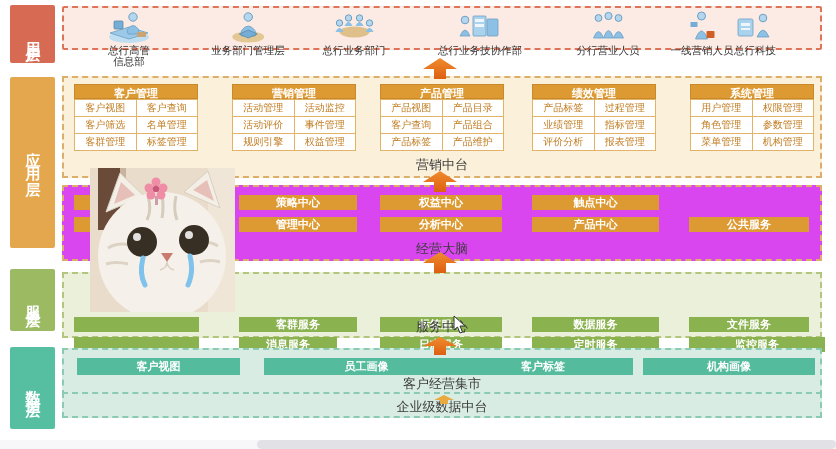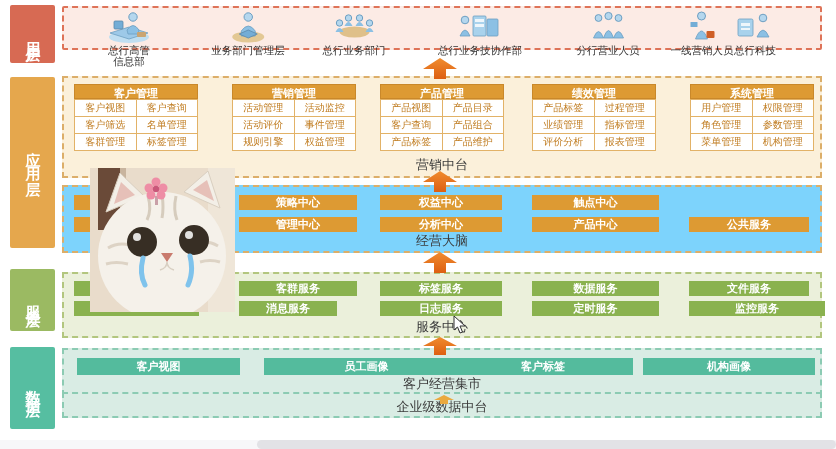--- a/index.html
+++ b/index.html
@@ -10,42 +10,42 @@
           display:flex;align-items:center;justify-content:center;border-radius:2px;
           writing-mode:vertical-lr;text-orientation:upright;}
   .llabel.red{background:#d76a53;letter-spacing:3px;}
   .llabel.orange{background:#e5a74d;letter-spacing:16px;}
   .llabel.green{background:#9bba62;letter-spacing:4px;}
   .llabel.teal{background:#56bea1;letter-spacing:7px;}
   
   .box{position:absolute;left:62px;width:760px;box-sizing:border-box;}
   .user-box{top:6px;height:44px;background:#fcebe5;border:2px dashed #de7358;border-radius:2px;}
   .app-box1{top:76px;height:102px;background:#fbf0da;border:2px dashed #dcae69;}
-  .app-box2{top:185px;height:68px;background:#7dd3fc;border:2px dashed #dcae69;}
+  .app-box2{top:185px;height:76px;background:#d946ef;border:2px dashed #dcae69;}
   .svc-box{top:272px;height:66px;background:#ebf0db;border:2px dashed #b2c67e;}
   .data-boxA{top:348px;height:48px;background:#d9ece4;border:2px dashed #8ccbb3;}
   .data-boxB{top:392px;height:26px;background:#d9ece4;border:2px dashed #8ccbb3;}
   
   .user{position:absolute;top:2px;transform:translateX(-50%);text-align:center;}
   .user .ulabel{font-size:10.5px;color:#333;white-space:pre-line;line-height:11px;margin-top:1px;}
   .user svg{display:block;margin:0 auto;}
   
   .group{position:absolute;top:6px;width:124px;}
   .ghead{height:15px;line-height:17px;background:#dd9a33;color:#fff;font-weight:bold;
          font-size:11px;text-align:center;border:1px solid #c9882a;box-sizing:border-box;}
   .gcells{display:grid;grid-template-columns:1fr 1fr;background:#fff;border-left:1px solid #e2b267;border-top:1px solid #e2b267;}
   .cell{height:16px;line-height:16px;font-size:10px;text-align:center;color:#c07c20;
         border-right:1px solid #e2b267;border-bottom:1px solid #e2b267;white-space:nowrap;overflow:hidden;}
   
   .seclabel{position:absolute;left:0;width:100%;text-align:center;font-size:13px;color:#3b3b3b;}
   
   .obar,.gbar,.tbar{position:absolute;height:15px;line-height:15px;text-align:center;
         color:#fff;font-weight:bold;font-size:11px;white-space:nowrap;overflow:hidden;}
   .obar{background:#dd9a33;}
-  .gbar{background:#8ab24f;}
+  .gbar{background:#8ab24f;margin-top:36px;}
   .tbar{height:17px;line-height:17px;background:#54bb9d;}
   
   .arrow{position:absolute;}
   
   .cat{position:absolute;left:90px;top:168px;width:145px;height:144px;z-index:5;}
   
   .cursor{position:absolute;left:453px;top:315px;z-index:6;}
   
   .sb-track{position:absolute;left:0;top:440px;width:836px;height:9px;background:#f7f7f9;}
   .sb-thumb{position:absolute;left:257px;top:440px;width:579px;height:9px;background:#e2e2e6;border-radius:5px;}

